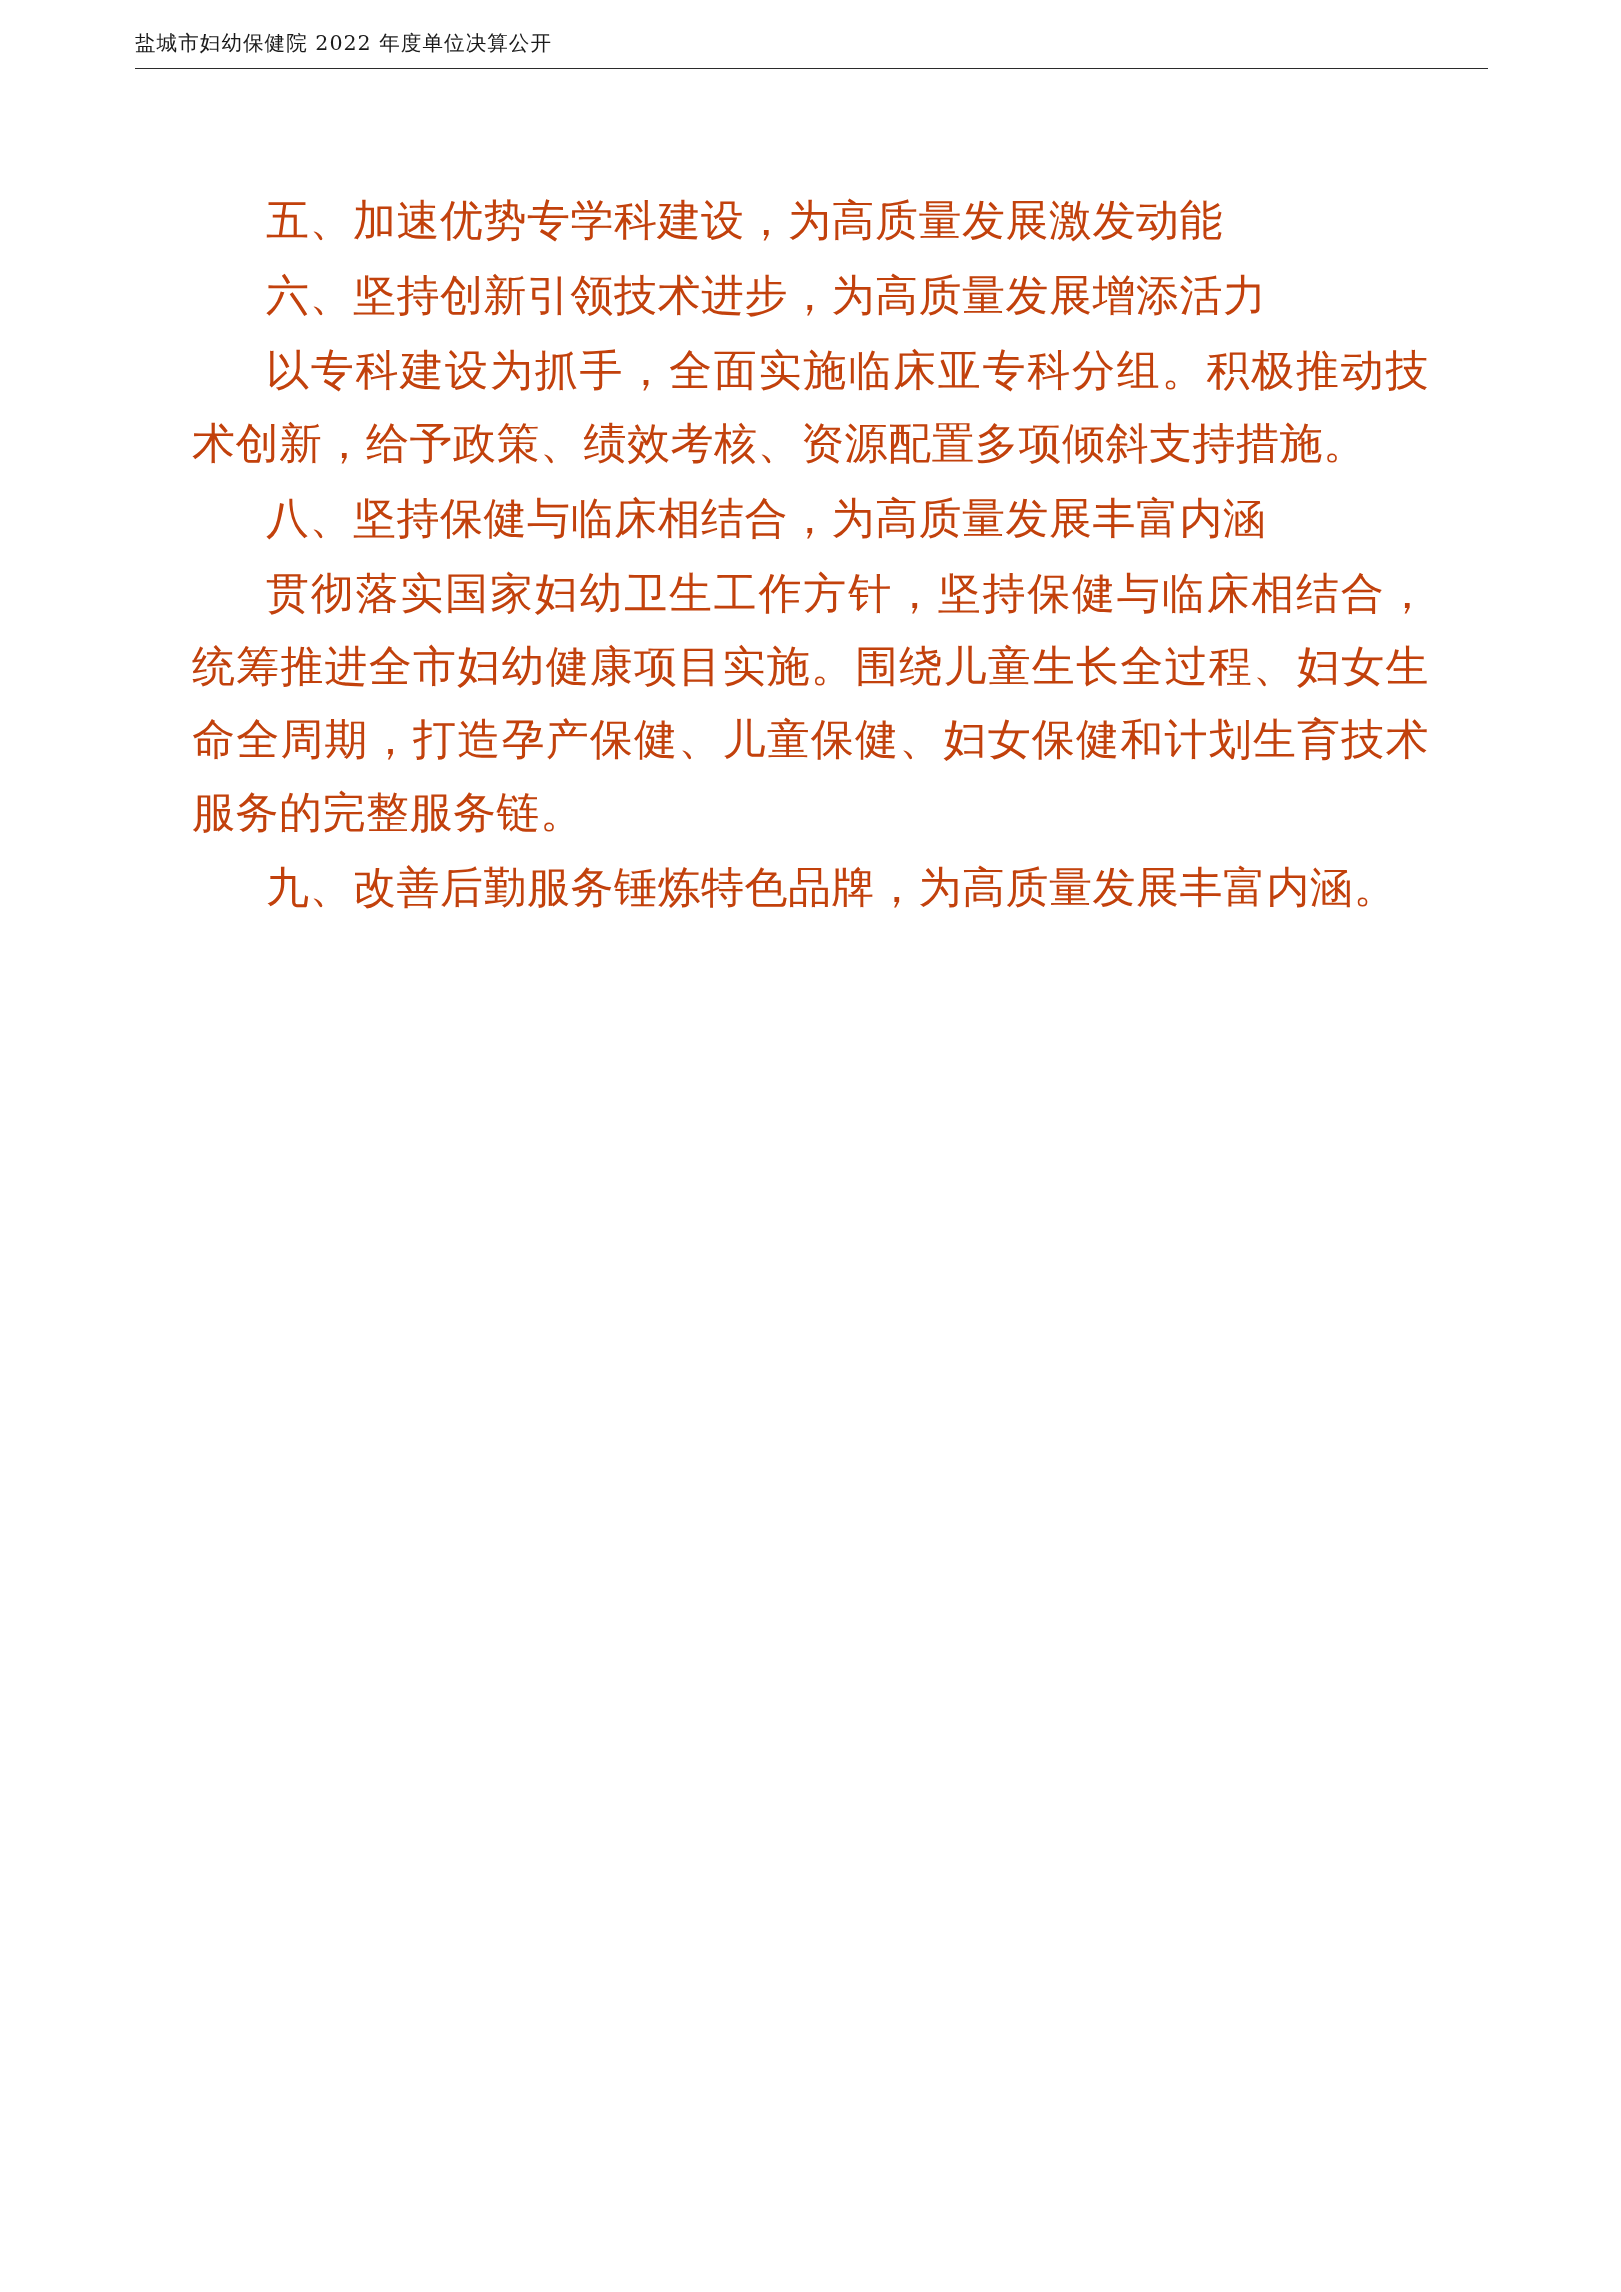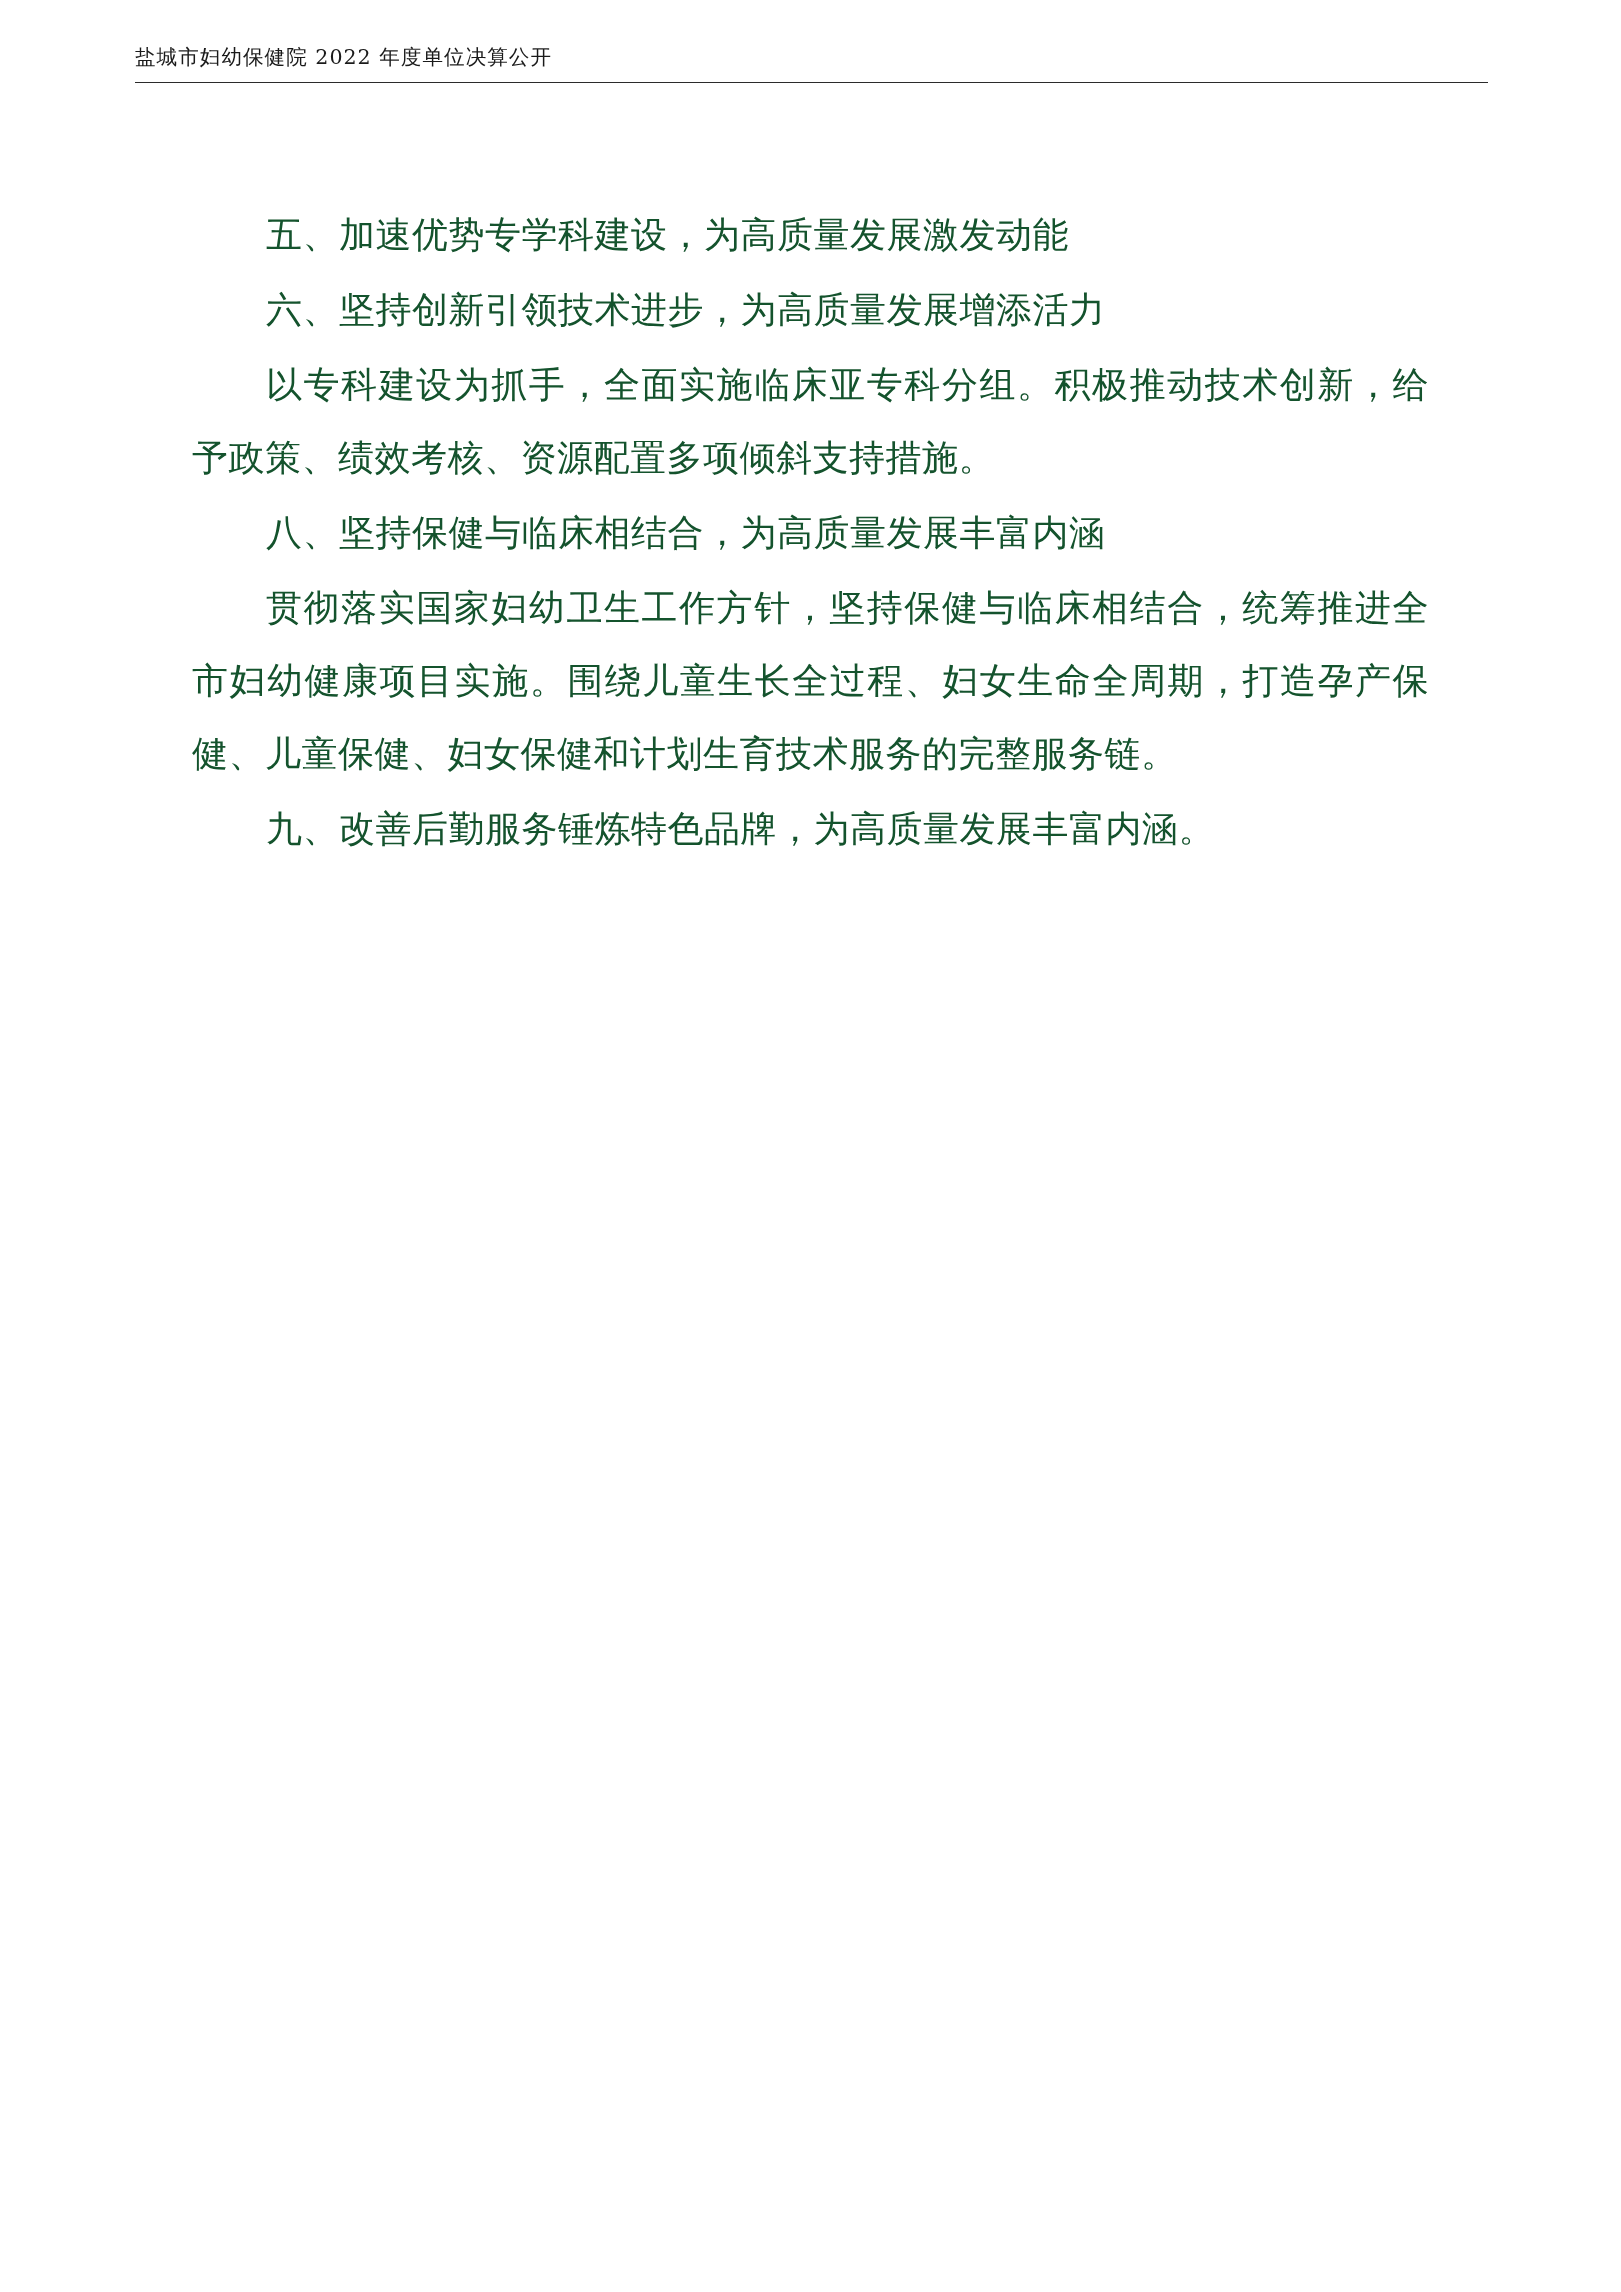--- a/index.html
+++ b/index.html
@@ -8,21 +8,21 @@
     background: #ffffff;
   }
   body {
     font-family: "Liberation Serif", "DejaVu Serif", serif;
     color: #000000;
   }
   .page {
     position: relative;
     width: 1621px;
     height: 1646px;
-    margin: 14px auto;
+    margin: 0 auto;
     background: #ffffff;
     box-sizing: border-box;
     overflow: hidden;
   }
 
   
   .header {
     position: absolute;
     left: 135px;
     top: 29px;
@@ -45,24 +45,24 @@
   }
 
   
   .content {
     position: absolute;
     left: 192px;
     top: 184px;
     width: 1237px;
   }
   .para {
-    font-family: Liberation Sans, sans-serif;
-    font-size: 36px;
+    font-family: Liberation Serif, serif;
+    font-size: 43px;
     line-height: 73px;
-    color: #14532d;
+    color: #c2410c;
     text-align: justify;
     text-justify: inter-ideograph;
     letter-spacing: 0.5px;
     margin: 0 0 2px 0;
   }
   .para.indent {
     text-indent: 74px;
   }
   .para.heading {
     text-indent: 74px;

